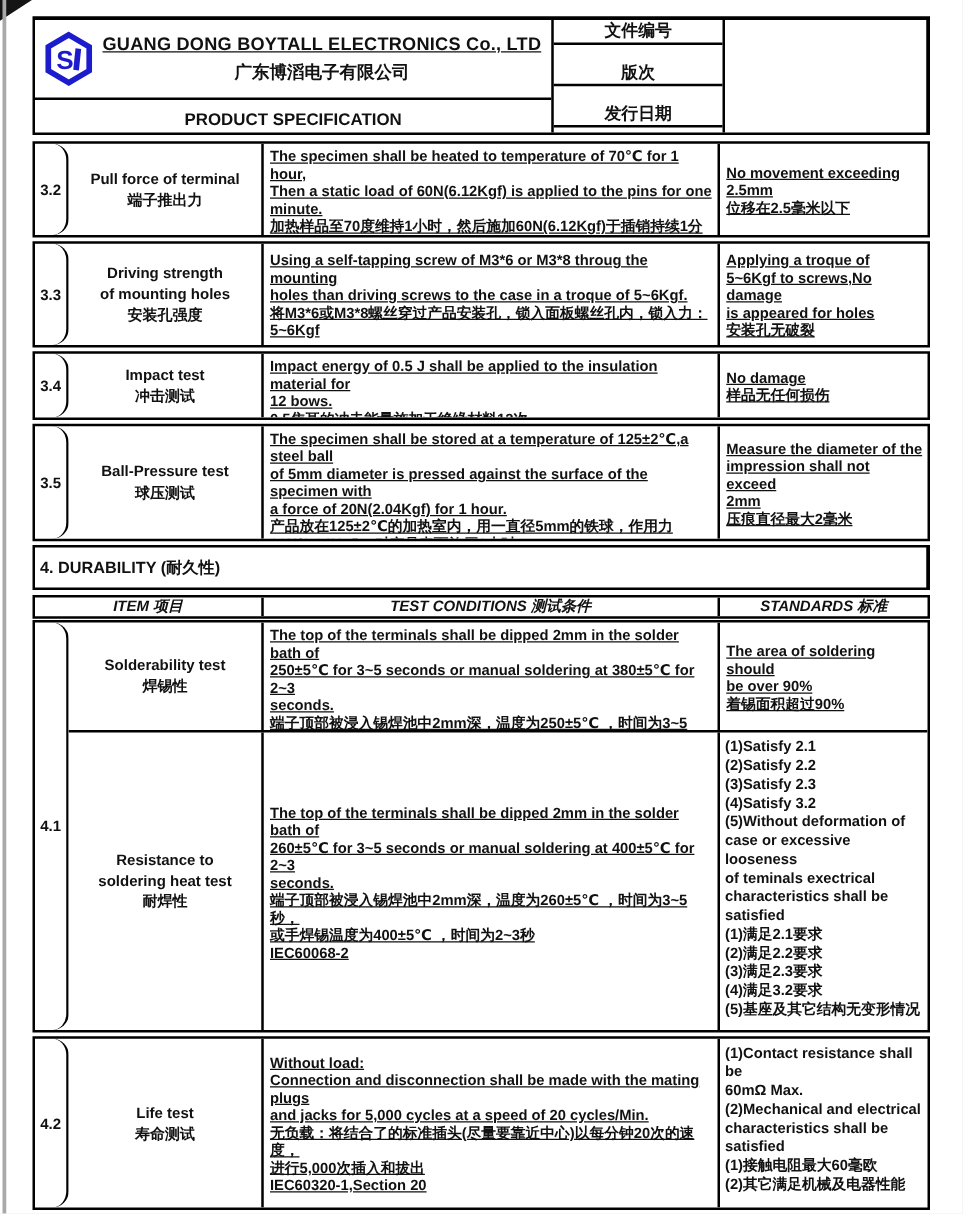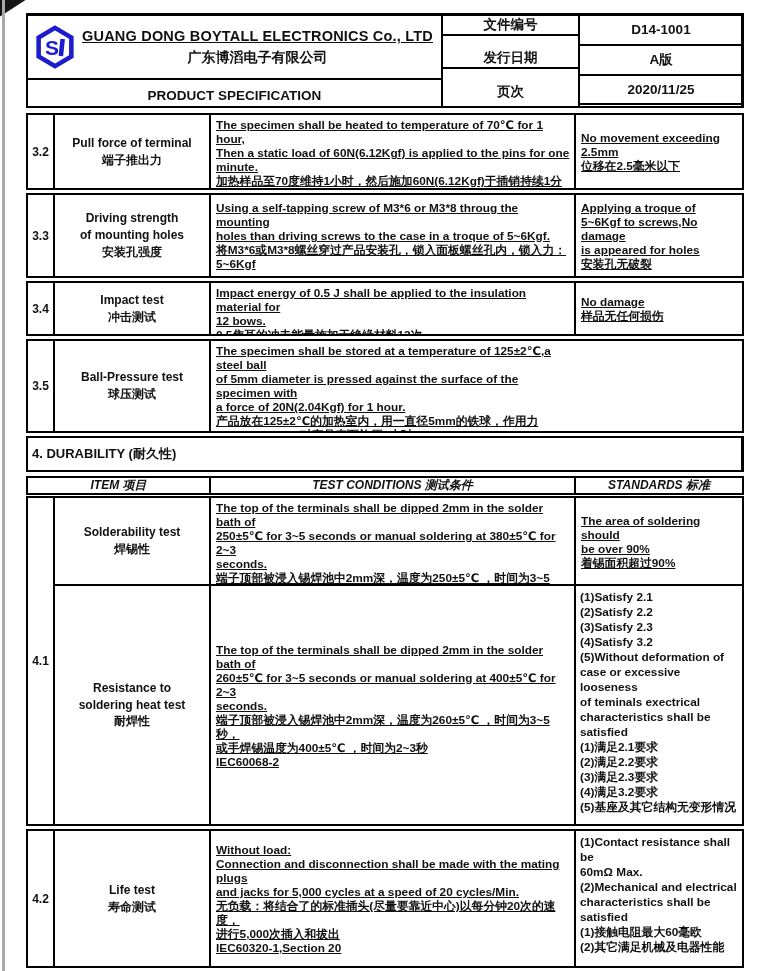--- a/index.html
+++ b/index.html
@@ -40,21 +40,21 @@
   .spec-cn { font-size: 13.5px; }
   .hdr-meta-labels, .hdr-meta-values { display: grid; grid-template-rows: repeat(4, 1fr); }
   .hdr-meta-labels { border-right: 2px solid #000; gap: 13px; }
   .meta-cell { display: flex; align-items: center; justify-content: center; font-size: 13.5px; border-bottom: 2px solid #000; }
   .meta-cell:last-child { border-bottom: none; }
 
   
   .trow { display: grid; grid-template-columns: 27px 156px 365px auto; }
   .cell { border-right: 2px solid #000; overflow: hidden; }
   .cell:last-child { border-right: none; }
-  .c-num { display: flex; align-items: center; justify-content: center; font-size: 12px; }
+  .c-num { display: flex; align-items: center; justify-content: center; font-size: 12px; border-radius: 13px; }
   .c-item { display: flex; flex-direction: column; align-items: center; justify-content: center;
             text-align: center; font-size: 12px; line-height: 1.4; white-space: pre-line; }
   .c-text { font-size: 11.8px; line-height: 14px; white-space: pre-line; padding: 3px 4px 2px 5px; text-decoration: underline; }
   .v-center { display: flex; flex-direction: column; justify-content: center; }
 
   .mt5 { margin-top: 5px; } .mt3 { margin-top: 3px; } .mt4 { margin-top: 4px; font-style: italic; } .mt1 { margin-top: 1px; }
   .h77 { height: 77px; } .h85 { height: 85px; } .h55 { height: 55px; } .h94 { height: 94px; }
   .h139 { height: 139px; }
 
   
@@ -93,28 +93,23 @@
             <div class="company-cn">广东博滔电子有限公司</div>
           </div>
         </div>
         <div class="hdr-spec">
           <div class="spec-en">PRODUCT SPECIFICATION</div>
           <div class="spec-cn">产品规格书</div>
         </div>
       </div>
       <div class="hdr-meta-labels">
         <div class="meta-cell">文件编号</div>
+        <div class="meta-cell">版次</div>
         <div class="meta-cell">发行日期</div>
         <div class="meta-cell">页次</div>
-      </div>
-      <div class="hdr-meta-values">
-        <div class="meta-cell">D14-1001</div>
-        <div class="meta-cell">A版</div>
-        <div class="meta-cell">2020/11/25</div>
-        <div class="meta-cell">第2页　共3页</div>
       </div>
     </div>
 
     <div class="block trow h77 mt5">
       <div class="cell c-num">3.2</div>
       <div class="cell c-item">Pull force of terminal
 端子推出力</div>
       <div class="cell c-text">The specimen shall be heated to temperature of 70℃ for 1 hour,
 Then a static load of 60N(6.12Kgf) is applied to the pins for one
 minute.
@@ -155,20 +150,24 @@
     <div class="block trow h94 mt3">
       <div class="cell c-num">3.5</div>
       <div class="cell c-item">Ball-Pressure test
 球压测试</div>
       <div class="cell c-text">The specimen shall be stored at a temperature of 125±2℃,a steel ball
 of 5mm diameter is pressed against the surface of the specimen with
 a force of 20N(2.04Kgf) for 1 hour.
 产品放在125±2℃的加热室内，用一直径5mm的铁球，作用力
 20N(2.04Kgf)，对产品表面施压1小时
 IEC60320-1,Section 24</div>
+      <div class="cell c-text v-center">Measure the diameter of the
+impression shall not exceed
+2mm
+压痕直径最大2毫米</div>
     </div>
 
     <div class="block sec-title mt3">4. DURABILITY (耐久性)</div>
 
     <div class="block col-hdr mt4">
       <div class="cell">ITEM 项目</div>
       <div class="cell">TEST CONDITIONS 测试条件</div>
       <div class="cell">STANDARDS 标准</div>
     </div>
 

